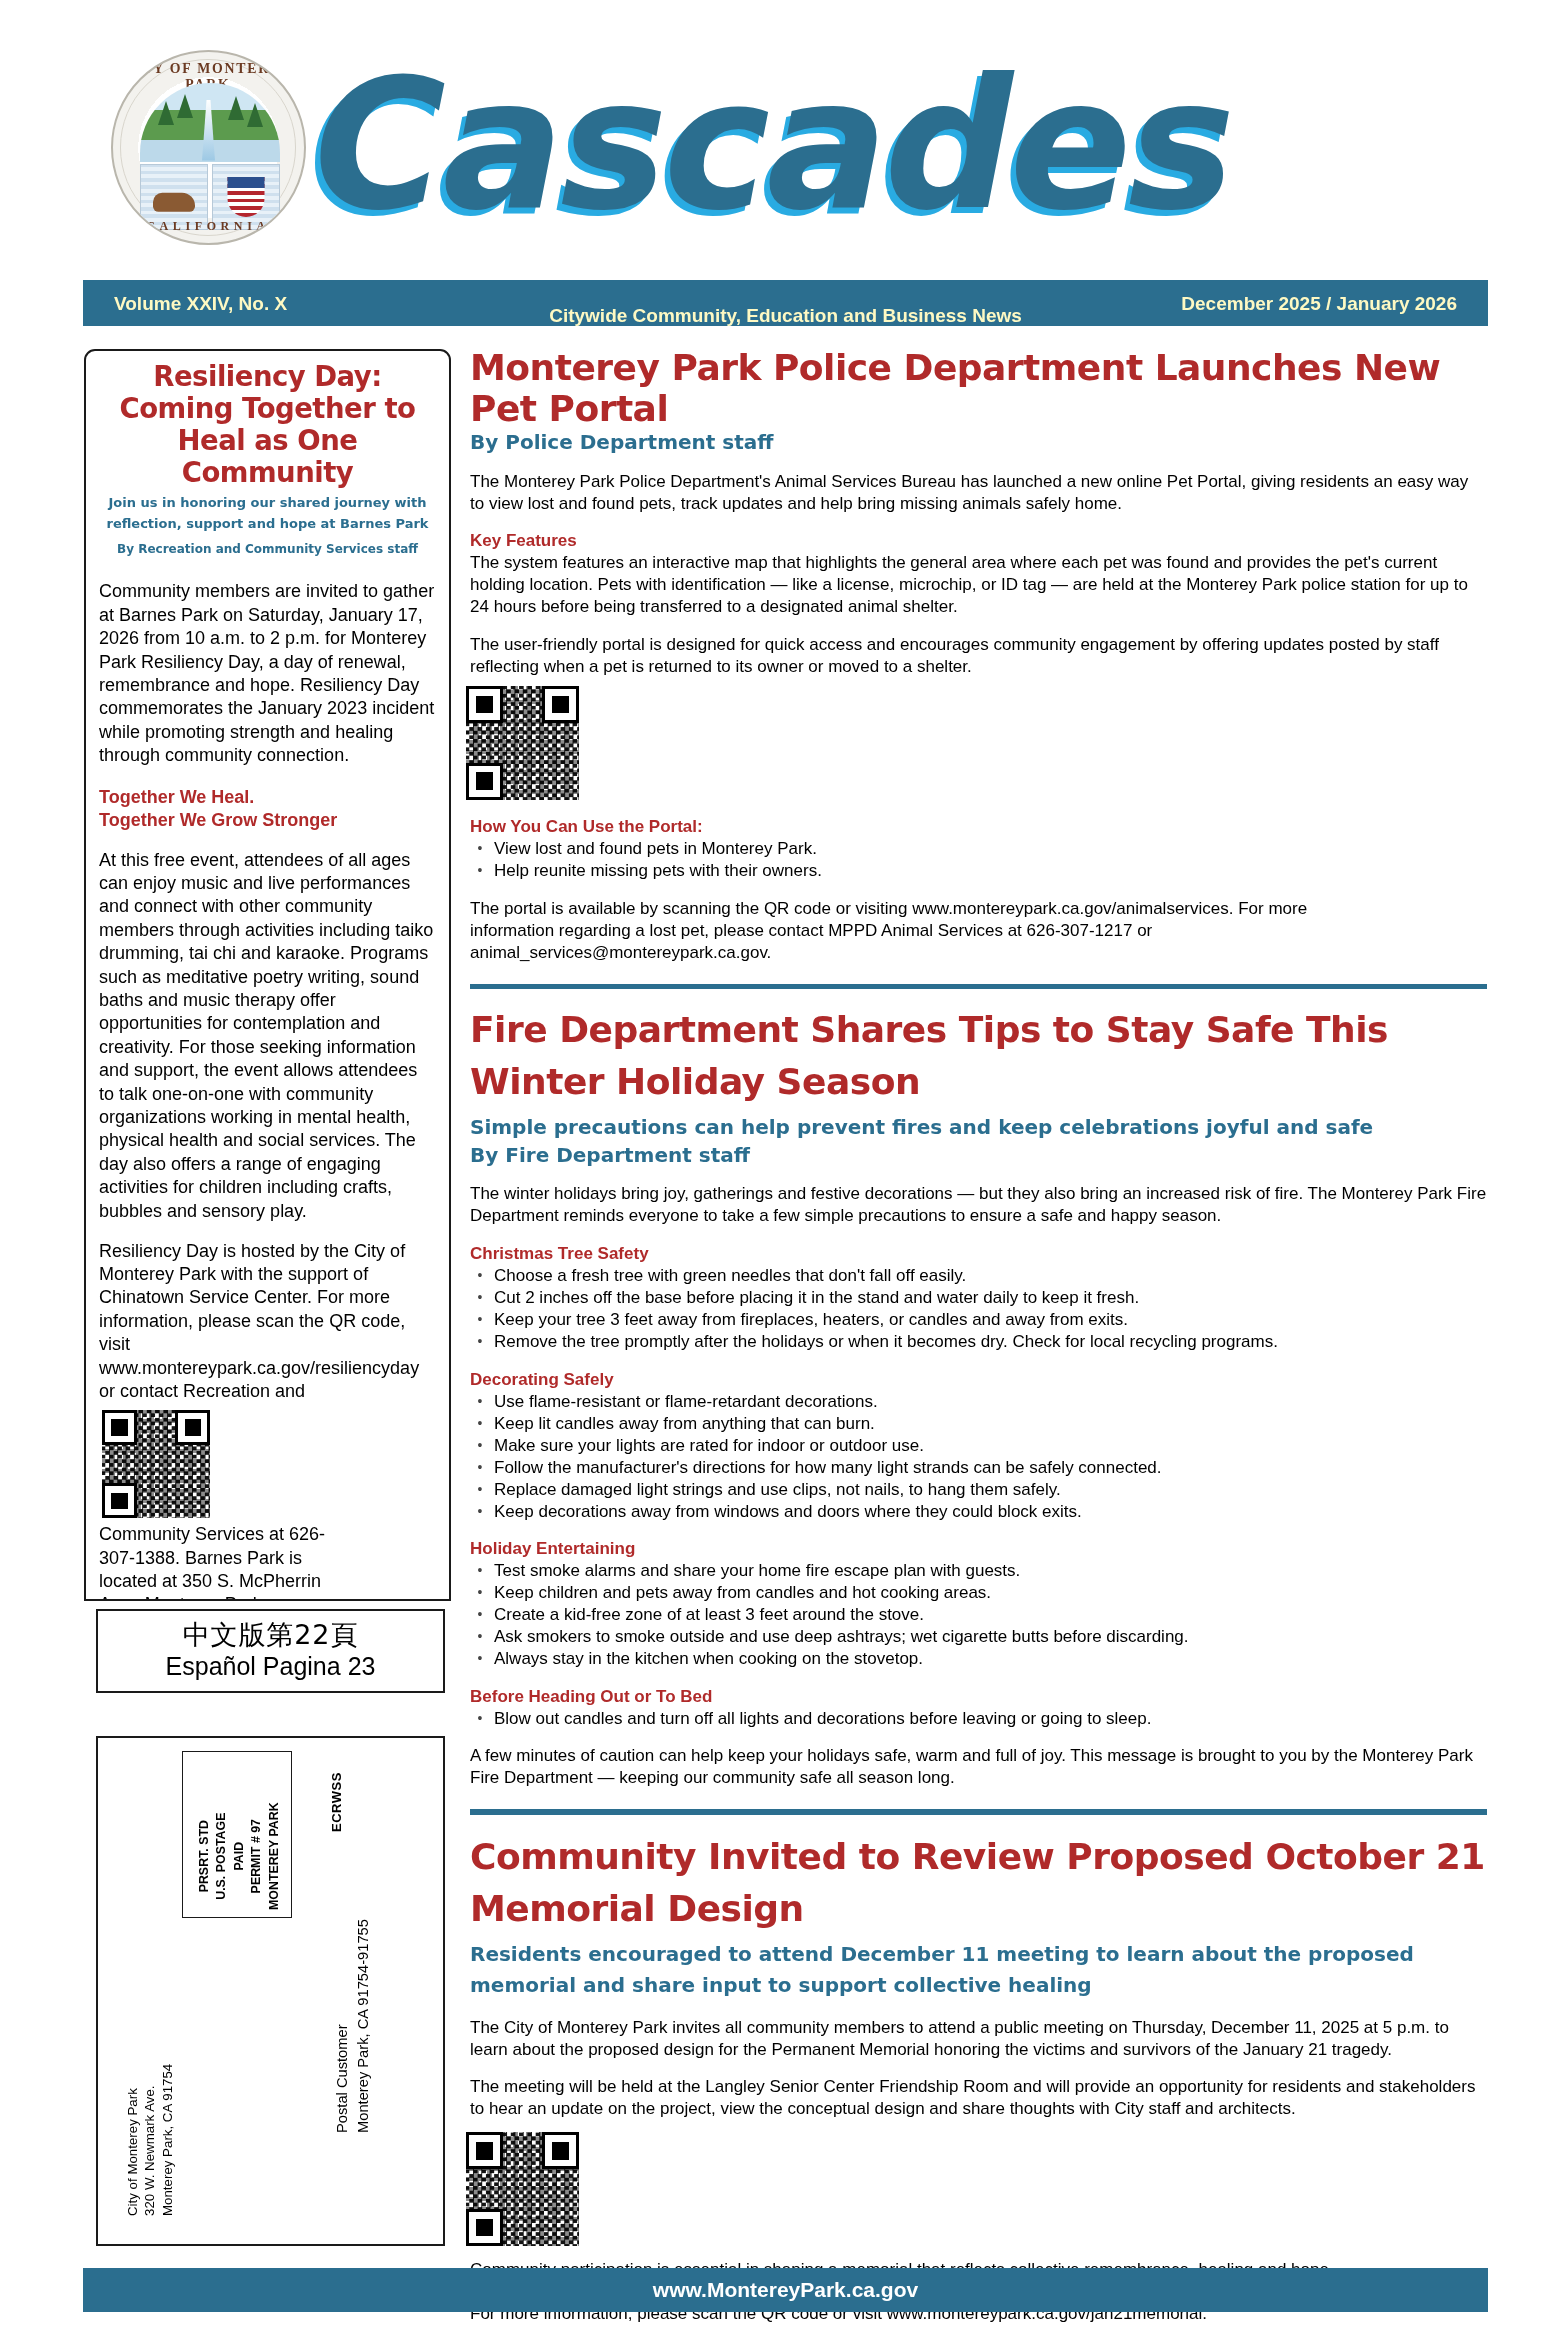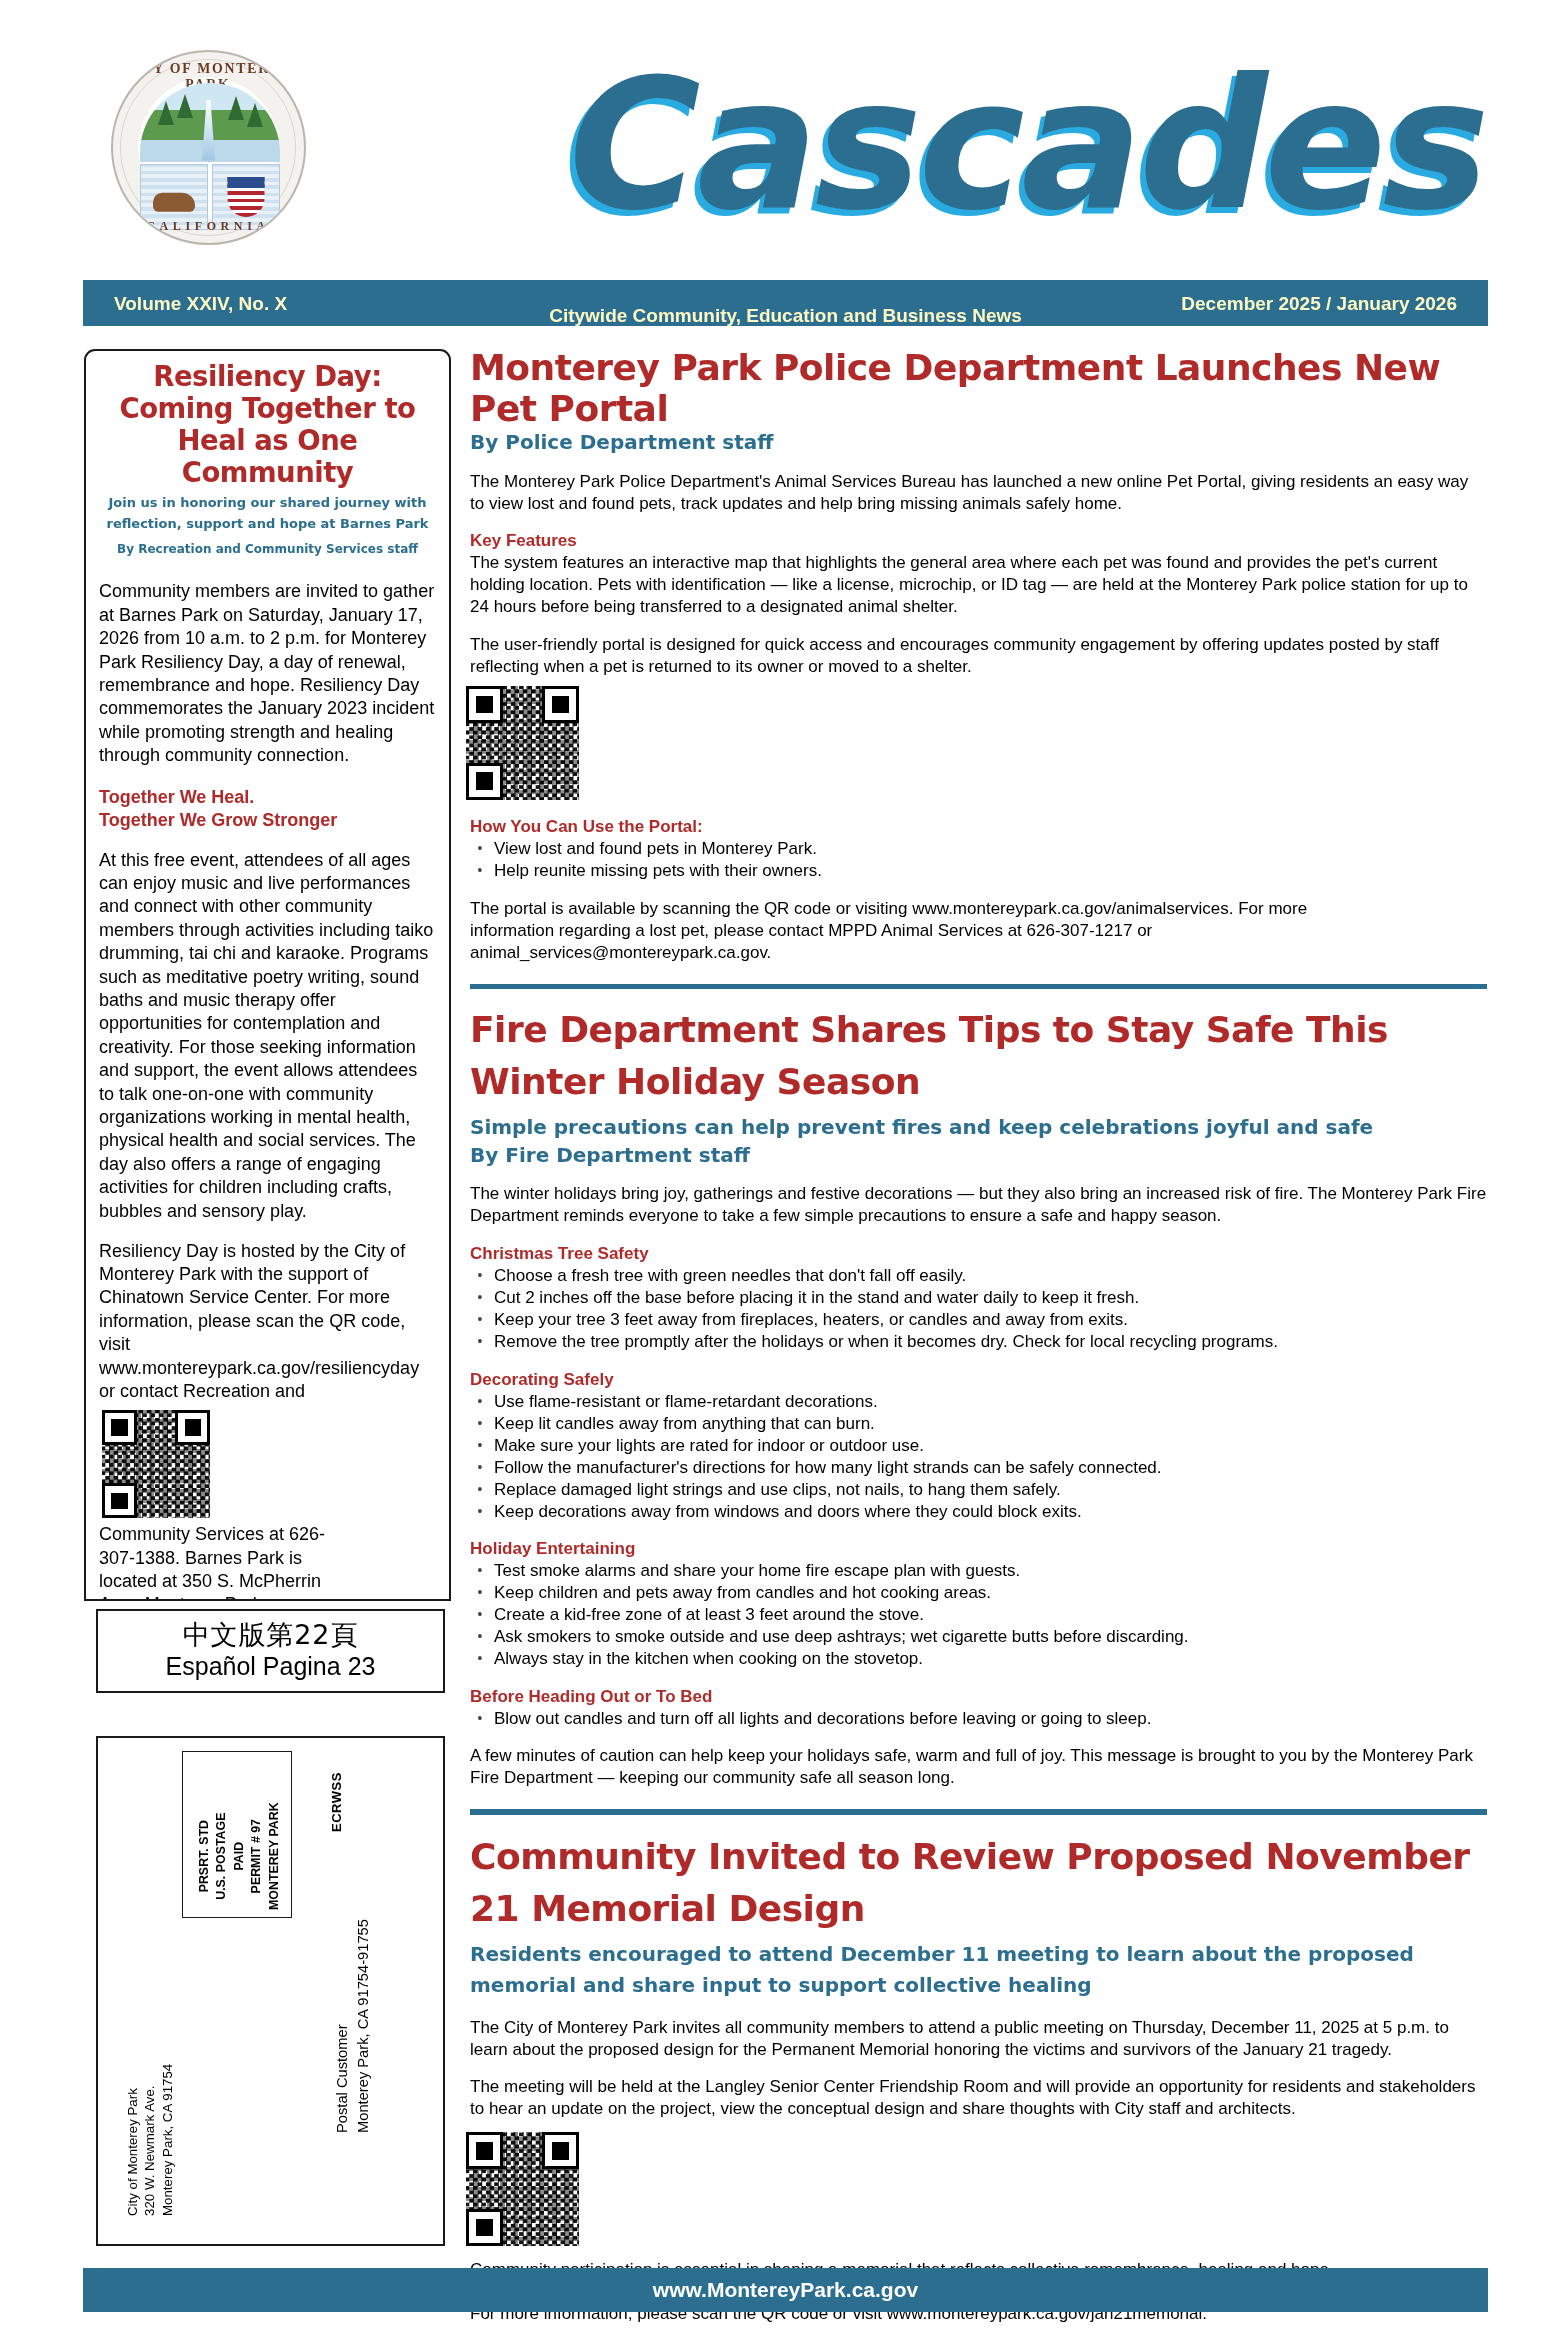--- a/index.html
+++ b/index.html
@@ -113,30 +113,30 @@
     border-radius: 0 0 18.4px 18.4px;
   }
   .seal-flag::before {
     content:"";
     position:absolute; left:0; top:0; width:100%; height:11px;
     background:#2b4f8e;
   }
 
   .cascades {
     position: absolute;
-    left: 237px; top: 18.4px;
+    left: 231px; top: 18.4px;
     width: 1166px;
     height: 202px;
     font-family: "DejaVu Sans", sans-serif;
     font-weight: bold;
     font-style: italic;
     font-size: 180px;
     line-height: 202px;
     color: #2b6e8f;
-    text-align: right;
+    text-align: left;
     letter-spacing: -3.7px;
     text-shadow: -5.5px 6.4px 0 #29abe2;
     white-space: nowrap;
   }
 
   
   .banner {
     position: absolute;
     left: 83px; top: 280px;
     width: 1405px; height: 46px;
@@ -577,21 +577,21 @@
       <ul class="art-ul">
         <li>Blow out candles and turn off all lights and decorations before leaving or going to sleep.</li>
       </ul>
 
       <div class="art-p">A few minutes of caution can help keep your holidays safe, warm and full of joy. This message is brought to you by the Monterey Park Fire Department — keeping our community safe all season long.</div>
 
       <div class="rule" style="margin-top:20px;"></div>
     </div>
 
     <div style="margin-top:16.5px;">
-      <div class="art-title two-line">Community Invited to Review Proposed November 21 Memorial Design</div>
+      <div class="art-title two-line">Community Invited to Review Proposed October 21 Memorial Design</div>
       <div class="art-kicker" style="line-height:31px;">Residents encouraged to attend December 11 meeting to learn about the proposed memorial and share input to support collective healing</div>
       <div class="art-p">The City of Monterey Park invites all community members to attend a public meeting on Thursday, December 11, 2025 at 5 p.m. to learn about the proposed design for the Permanent Memorial honoring the victims and survivors of the January 21 tragedy.</div>
       <div class="art-p">The meeting will be held at the Langley Senior Center Friendship Room and will provide an opportunity for residents and stakeholders to hear an update on the project, view the conceptual design and share thoughts with City staff and architects.</div>
 
       <div style="position:relative;">
         <div class="qr qr-inline" style="right:9.2px; top:7.3px;">
           <div class="qr-noise"></div>
           <div class="qr-noise2"></div>
           <div class="qr-quiet-t"></div>
             <div class="qr-quiet-b"></div>

